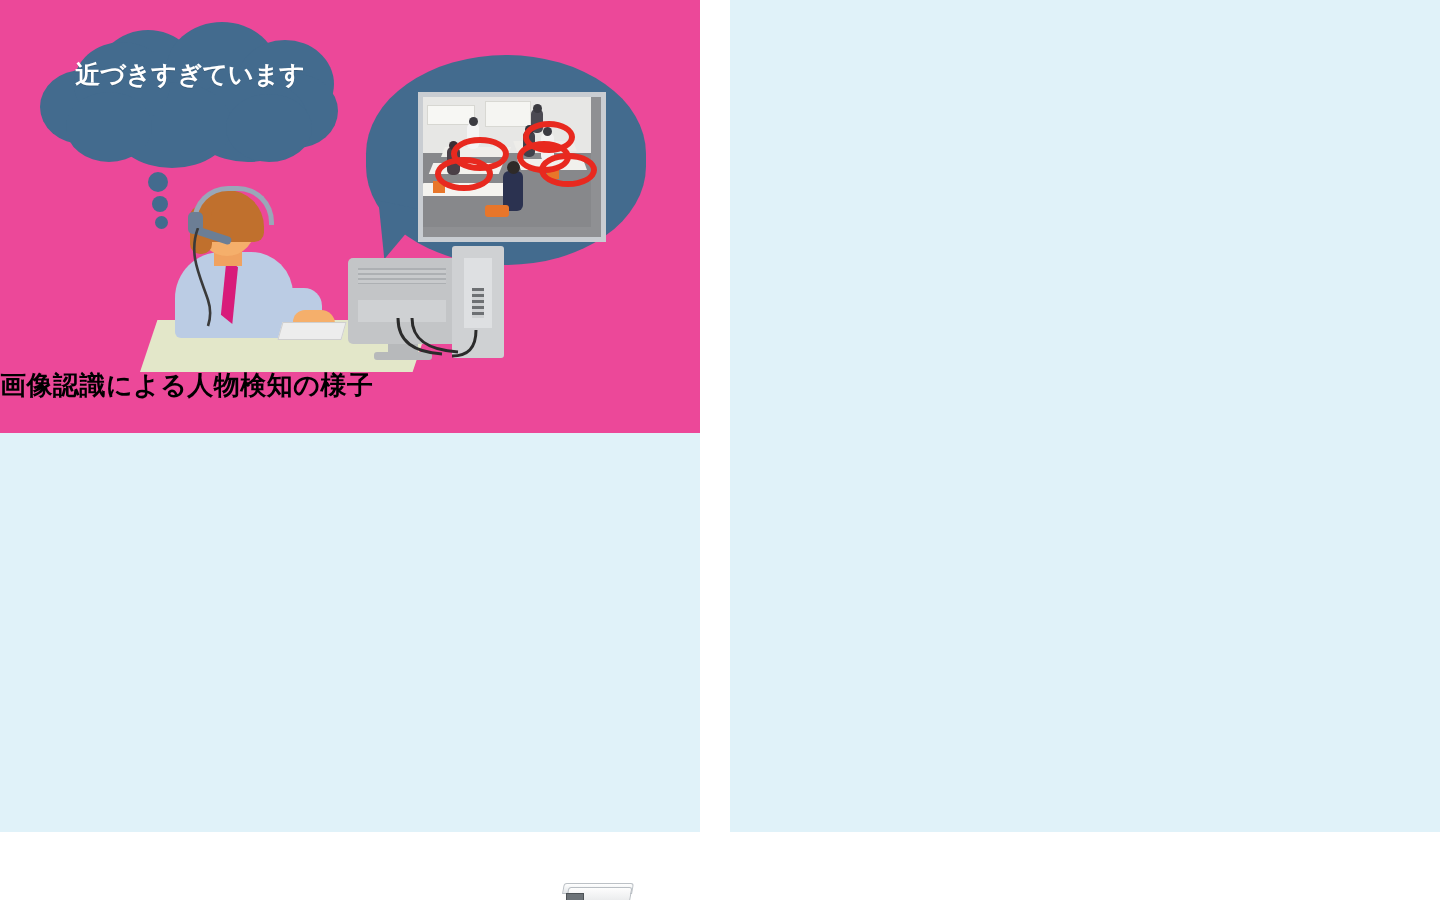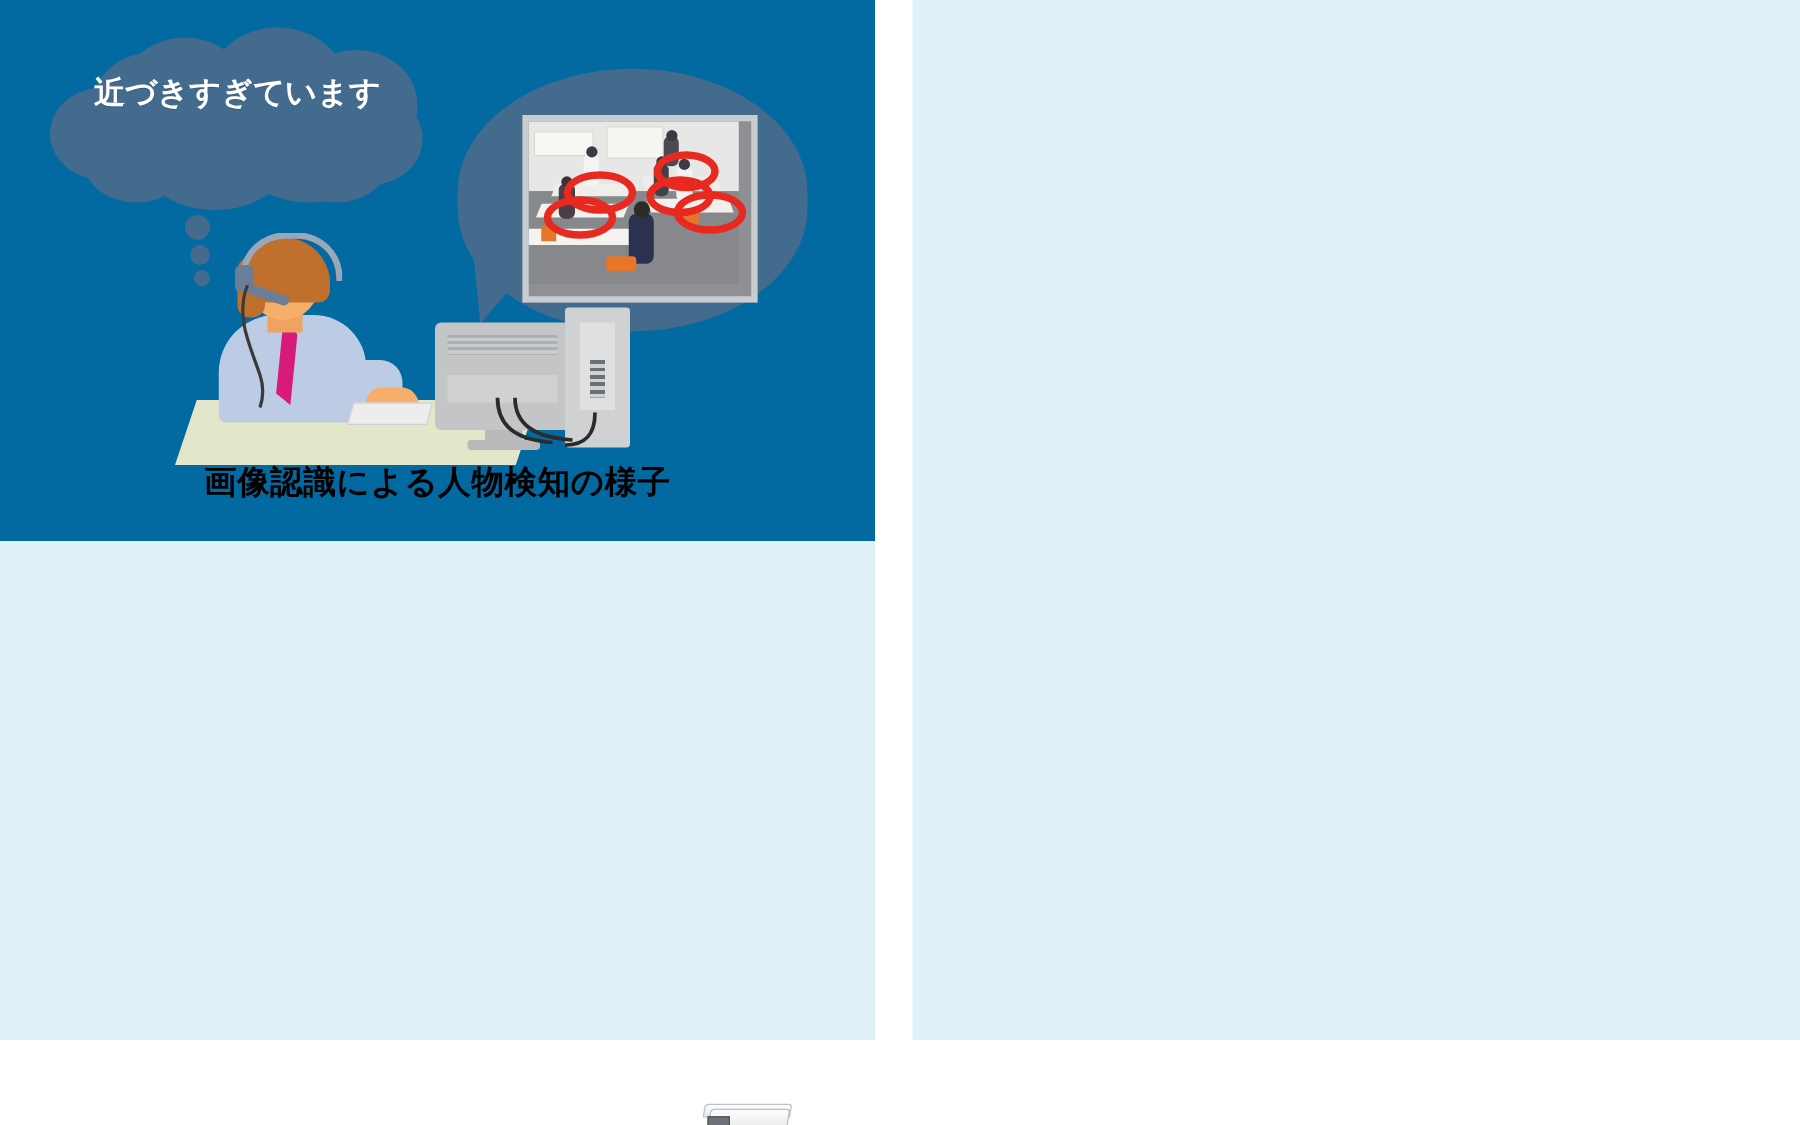--- a/index.html
+++ b/index.html
@@ -5,26 +5,26 @@
   html,body{margin:0;padding:0;}
   body{
     width:1440px;height:900px;background:#ffffff;
     font-family:"Liberation Sans","DejaVu Sans",sans-serif;
     overflow:hidden;position:relative;
   }
   .stage{position:relative;width:1440px;height:900px;}
 
   
   .panel{position:absolute;}
-  #panel-detection{left:0;top:0;width:700px;height:433px;background:#0369a1;}
+  #panel-detection{left:0;top:0;width:700px;height:433px;background:#ec4899;}
   #panel-office{left:0;top:433px;width:700px;height:399px;background:#E0F2F9;}
   #panel-apply{left:730px;top:0;width:710px;height:832px;background:#E0F2F9;}
 
   .caption{
-    position:absolute;text-align:center;color:#000000;
+    position:absolute;text-align:left;color:#000000;
     font-weight:bold;letter-spacing:.5px;white-space:nowrap;
   }
   #cap-detection{left:0;top:368px;width:700px;font-size:26px;}
 
   
   #thought-bubble{position:absolute;left:40px;top:22px;width:300px;height:135px;}
   .cloudlobe{position:absolute;background:#436B8E;border-radius:50%;}
   #thought-text{
     position:absolute;left:0;top:34px;width:300px;text-align:center;
     color:#ffffff;font-size:25px;font-weight:bold;line-height:36px;z-index:5;

